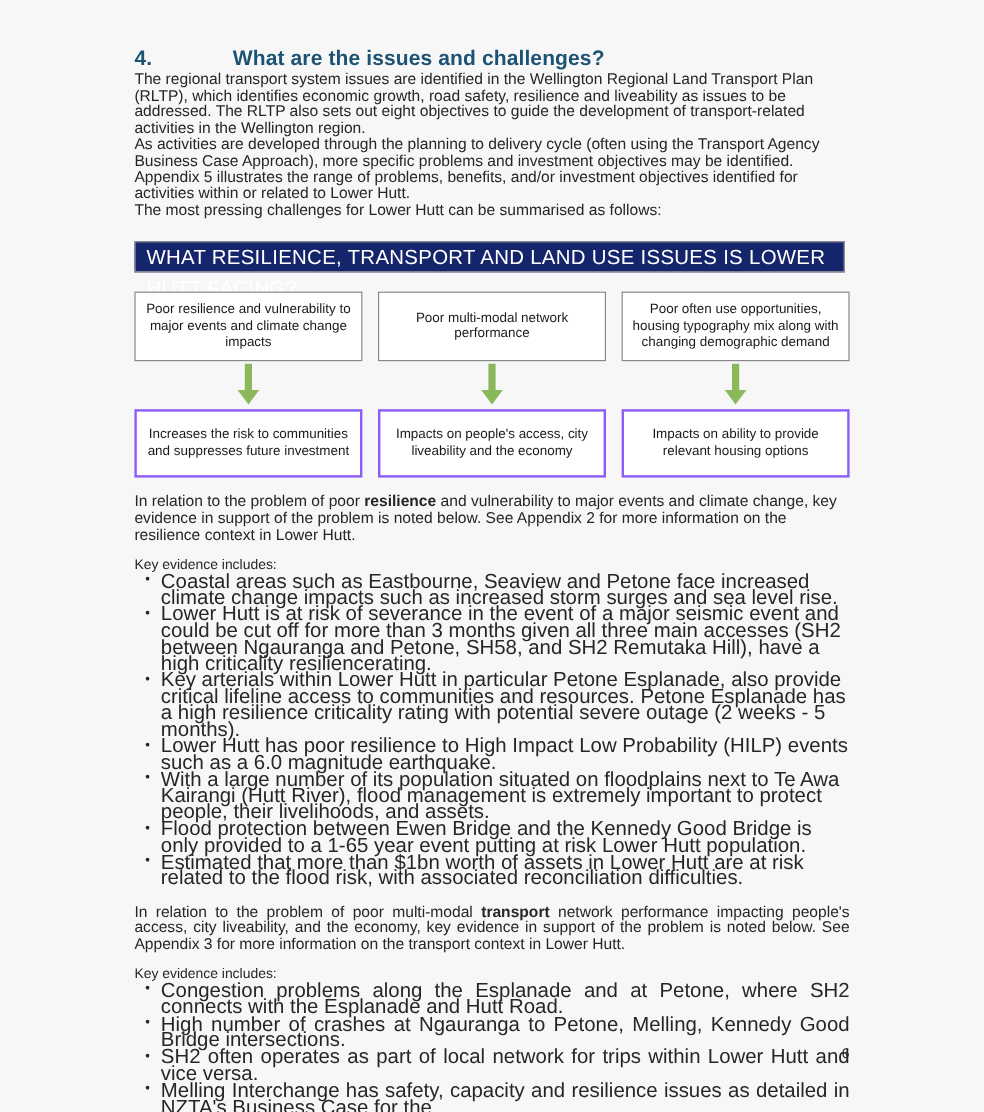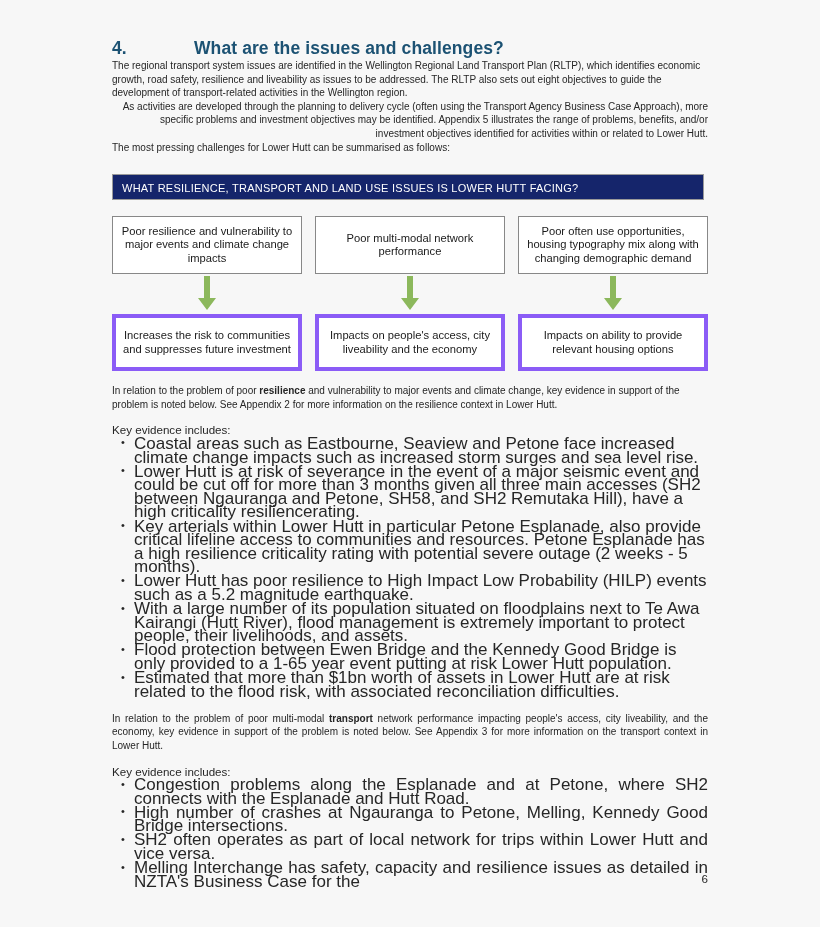--- a/index.html
+++ b/index.html
@@ -37,39 +37,39 @@
     color: #1c5273;
     font-size: 17.5px;
     font-weight: bold;
     letter-spacing: 0.1px;
   }
   .heading .num { width: 46px; flex: 0 0 46px; }
   .heading .htxt { flex: 1 1 auto; margin-left: 36px; }
 
   
   p.body {
-    font-size: 10px;
+    font-size: 13px;
     line-height: 13.6px;
     margin: 0;
     color: #262626;
   }
   .p-intro1 { margin-top: 30px; }
-  .p-intro2 { margin-top: 13px; text-align: right; }
+  .p-intro2 { margin-top: 13px; }
   .p-intro3 { margin-top: 13px; }
   .justify { text-align: justify; }
 
   b { font-weight: bold; }
 
   
   .banner {
     margin-top: 20px;
     background: #15256b;
     border: 1px solid #9a9a9a;
     color: #ffffff;
-    font-size: 11px;
+    font-size: 17px;
     letter-spacing: 0.25px;
     height: 26px;
     line-height: 26px;
     padding-left: 9px;
     box-sizing: border-box;
     width: 592px;
   }
 
   
   .diagram {
@@ -114,21 +114,21 @@
     display: flex;
     align-items: center;
     justify-content: center;
   }
   .acol:last-child { margin-right: 0; }
   .arrow {
     display: block;
   }
   .drow2 { margin-top: 0px; }
   .dbox2 {
-    border: 4px solid #8b5cf6;
+    border: 2px solid #8b5cf6;
     background: #ffffff;
     box-sizing: border-box;
     width: 190px;
     height: 57px;
     display: flex;
     align-items: center;
     justify-content: center;
     text-align: center;
     font-size: 11.2px;
     line-height: 13.4px;
@@ -246,21 +246,21 @@
     <p class="body"><span>In relation to the problem of poor </span><b>resilience</b><span> and vulnerability to major events and climate change, key evidence in support of the problem is noted below. See Appendix 2 for more information on the resilience context in Lower Hutt.</span></p>
 
     <div class="sec-gap-sm"></div>
 
     <p class="lead-in">Key evidence includes:</p>
 
     <ul class="bullets">
       <li>Coastal areas such as Eastbourne, Seaview and Petone face increased climate change impacts such as increased storm surges and sea level rise.</li>
       <li>Lower Hutt is at risk of severance in the event of a major seismic event and could be cut off for more than 3 months given all three main accesses (SH2 between Ngauranga and Petone, SH58, and SH2 Remutaka Hill), have a high criticality resiliencerating.</li>
       <li>Key arterials within Lower Hutt in particular Petone Esplanade, also provide critical lifeline access to communities and resources. Petone Esplanade has a high resilience criticality rating with potential severe outage (2 weeks - 5 months).</li>
-      <li>Lower Hutt has poor resilience to High Impact Low Probability (HILP) events such as a 5.2 magnitude earthquake.</li>
+      <li>Lower Hutt has poor resilience to High Impact Low Probability (HILP) events such as a 6.0 magnitude earthquake.</li>
       <li>With a large number of its population situated on floodplains next to Te Awa Kairangi (Hutt River), flood management is extremely important to protect people, their livelihoods, and assets.</li>
       <li>Flood protection between Ewen Bridge and the Kennedy Good Bridge is only provided to a 1-65 year event putting at risk Lower Hutt  population.</li>
       <li>Estimated that more than $1bn worth of assets in Lower Hutt are at risk related to the flood risk, with associated reconciliation difficulties.</li>
     </ul>
 
     <div class="sec-gap"></div>
 
     <p class="body justify"><span>In relation to the problem of poor multi-modal </span><b>transport</b><span> network performance impacting people's access, city liveability, and the economy, key evidence in support of the problem is noted below. See Appendix 3 for more information on the transport context in Lower Hutt.</span></p>
 
     <div class="sec-gap-sm"></div>

